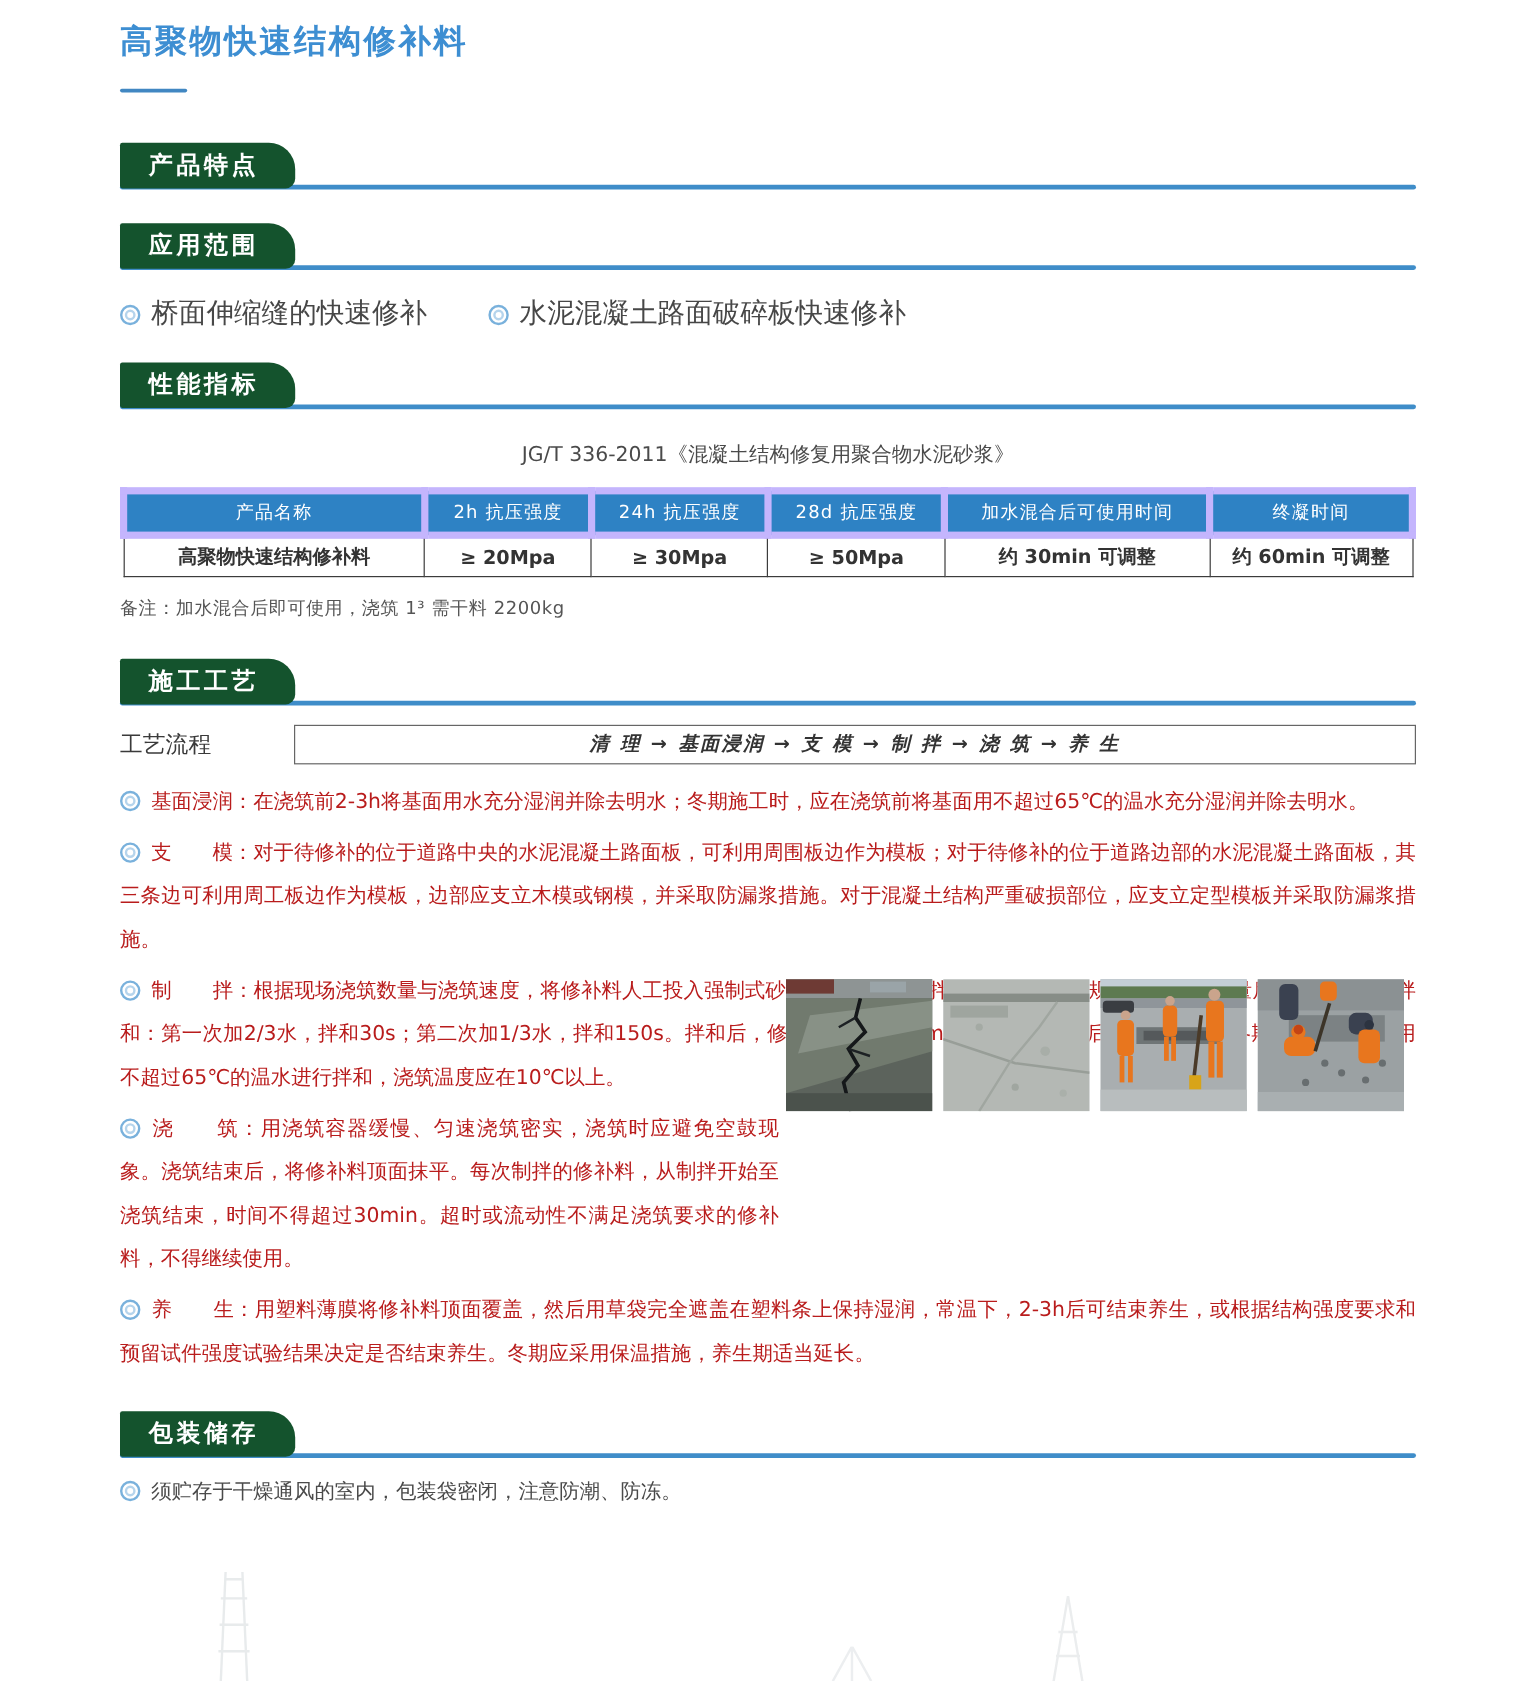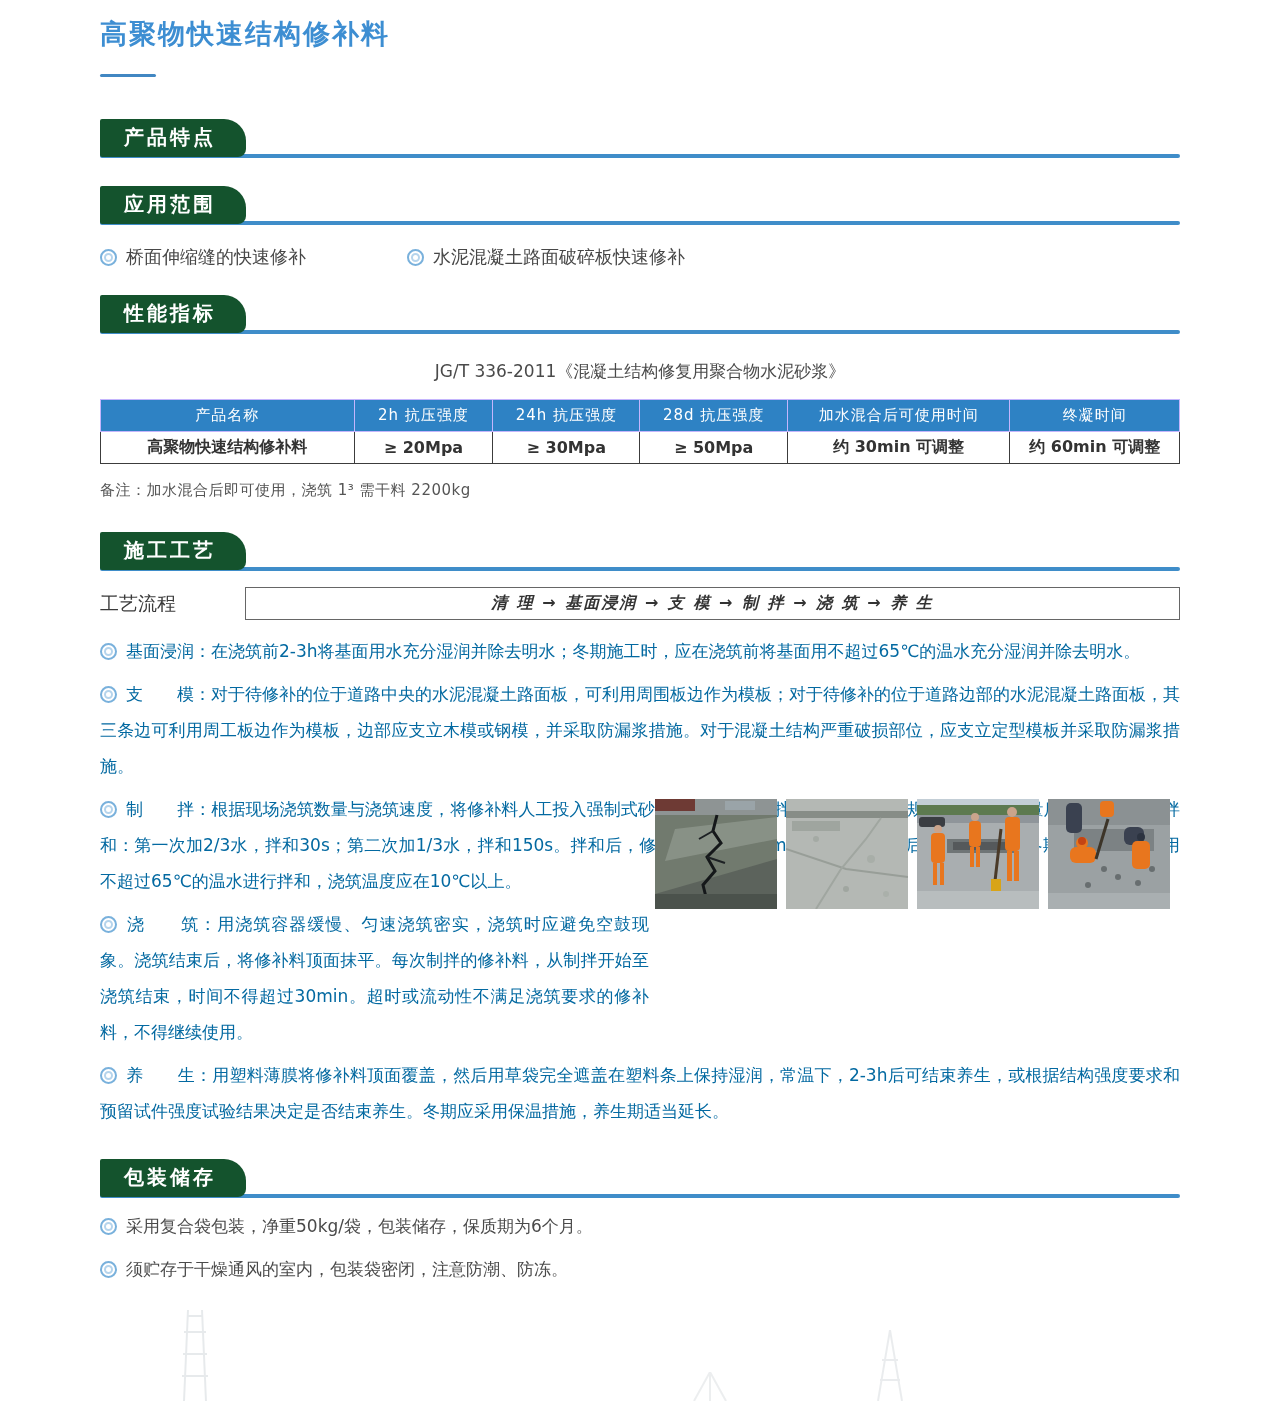--- a/index.html
+++ b/index.html
@@ -33,46 +33,46 @@
   }
   .bullet::after{
     content:"";position:absolute;left:2px;top:2px;right:2px;bottom:2px;
     border-radius:50%;border:2px solid #b5d4ec;box-sizing:border-box;
   }
 
   
   .para{font-size:17.5px;line-height:36px;text-align:justify;text-indent:2em;margin-top:22px;color:#4a4a4a;}
 
   
-  .app-items{display:flex;margin-top:20px;font-size:18px;}
+  .app-items{display:flex;margin-top:20px;font-size:23px;}
   .app-item-0{width:307px;}
 
   
   .standard{ text-align:center;font-size:17px;color:#4a4a4a;margin:26px 0 16px;}
   table.perf{width:100%;border-collapse:collapse;table-layout:fixed;}
   table.perf th{
     background:#2e82c4;color:#fff;font-weight:normal;font-size:15px;
-    border:1px solid #c4b5fd;padding:6px 19px;letter-spacing:1px;
+    border:6px solid #c4b5fd;padding:6px 19px;letter-spacing:1px;
   }
   table.perf td{
     border:1px solid #3c3c3c;padding:5px 3px;text-align:center;
     font-size:16px;font-weight:bold;color:#333;
   }
   .c0{width:25%;} .c1{width:12%;} .c2{width:13%;} .c3{width:13%;} .c4{width:21.5%;} .c5{width:15.5%;}
   .note{font-size:15px;color:#555;margin-top:17px;letter-spacing:.5px;}
 
   
   .construction{position:relative;}
   .flow-row{display:flex;align-items:center;margin-top:16px;}
   .flow-label{font-size:19px;color:#3a3a3a;width:145px;flex:none;}
   .flow-box{
     flex:1;border:1px solid #666;background:#fff;text-align:center;
     font-size:16px;font-weight:bold;letter-spacing:2px;color:#333;padding:5px 0;font-style:italic;
   }
-  .step{font-size:17px;line-height:36px;text-align:justify;margin-top:7px;color:#0369a1;}
+  .step{font-size:17px;line-height:36px;text-align:justify;margin-top:7px;color:#b91c1c;}
   .step-first{margin-top:13px;}
   .step-narrow{width:549px;}
   .photos{position:absolute;top:267px;right:10px;display:flex;gap:9px;}
   .photo{width:122px;height:110px;display:block;background:#dfe3e5;}
 
   
   .list-item{font-size:17px;line-height:30px;margin-top:13px;color:#4a4a4a;}
 
   .mt-features{margin-top:42px;}
   .mt-application{margin-top:28px;}
@@ -235,21 +235,20 @@
         <rect x="0" y="94" width="122" height="16" fill="#a9afb1"></rect>
       </svg>
     </div>
   </div>
 
   <div class="section mt-packaging">
     <div class="badge-row">
       <span class="badge">包装储存</span>
       <div class="rule"></div>
     </div>
-    <div class="list-item"><span class="bullet"></span><span>采用复合袋包装，净重50kg/袋，包装储存，保质期为6个月。</span></div>
     <div class="list-item"><span class="bullet"></span><span>须贮存于干燥通风的室内，包装袋密闭，注意防潮、防冻。</span></div>
   </div>
 
 </div>
 
 <svg class="wm" style="left:160px;top:1310px;" width="70" height="91" viewBox="0 0 70 91">
   <g stroke="#ccd2d6" stroke-width="2" fill="none">
     <path d="M28,0 L24,91 M42,0 L46,91"></path>
     <path d="M24,22 L46,22 M23,44 L47,44 M22,66 L48,66"></path>
     <path d="M28,6 L42,6"></path>

